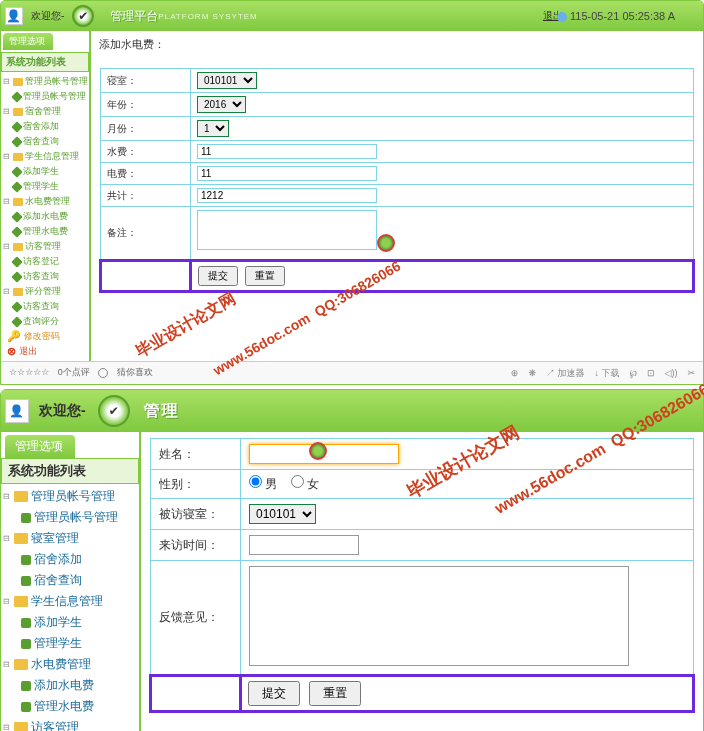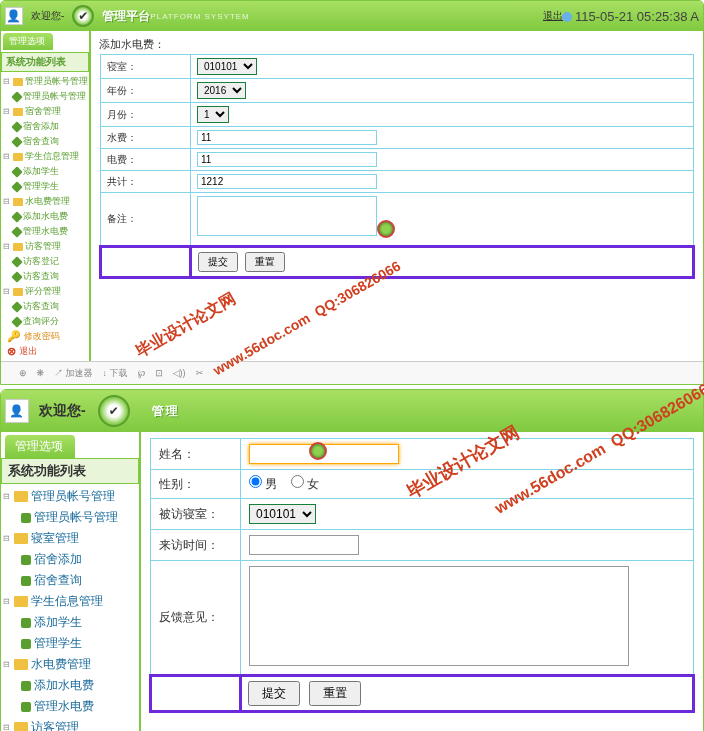--- a/index.html
+++ b/index.html
@@ -7,25 +7,25 @@
 .screenshot { position: relative; width: 704px; }
 
 
 .top-ui { border: 1px solid #7fc93f; border-radius: 5px 5px 0 0; overflow: hidden; }
 .header-bar { background: linear-gradient(#a8e063, #7fc93f); height: 30px; display: flex; align-items: center; position: relative; }
 .avatar-box { background: #fff; border: 1px solid #ccc; width: 18px; height: 18px; margin: 0 4px; display: flex; align-items: center; justify-content: center; }
 .welcome { font-size: 10px; color: #333; margin-left: 4px; }
 .welcome-lg { font-size: 14px; font-weight: bold; color: #333; margin-left: 6px; }
 .logo-circle { width: 22px; height: 22px; border-radius: 50%; background: radial-gradient(circle, #fff 30%, #7fc93f 70%); border: 2px solid #5a9e2f; margin-left: 8px; display: inline-flex; align-items: center; justify-content: center; }
 .logo-circle-lg { width: 32px; height: 32px; border-radius: 50%; background: radial-gradient(circle, #fff 30%, #7fc93f 70%); border: 2px solid #5a9e2f; margin-left: 12px; display: inline-flex; align-items: center; justify-content: center; }
-.platform-title { color: #fff; font-weight: bold; font-size: 12px; margin-left: 8px; text-shadow: 1px 1px 0 #5a9e2f; }
-.platform-title-lg { color: #fff; font-weight: bold; font-size: 12px; margin-left: 22px; text-shadow: 1px 1px 0 #5a9e2f; letter-spacing: 2px; }
+.platform-title { color: #fff; font-weight: normal; font-size: 12px; margin-left: 16px; text-shadow: 1px 1px 0 #5a9e2f; }
+.platform-title-lg { color: #fff; font-weight: bold; font-size: 16px; margin-left: 14px; text-shadow: 1px 1px 0 #5a9e2f; letter-spacing: 2px; }
 .platform-sub { color: #e8f5d8; font-size: 8px; letter-spacing: 1px; }
 .logout-link { position: absolute; right: 140px; color: #333; text-decoration: underline; cursor: pointer; font-size: 10px; }
-.timestamp { position: absolute; right: 4px; font-size: 13px; color: #444; padding-left: 28px; }
+.timestamp { position: absolute; right: 28px; font-size: 11px; color: #444; padding-left: 28px; }
 .timestamp::before { content: ""; display: inline-block; width: 10px; height: 10px; background: #6ab0e8; border-radius: 50%; margin-right: 3px; vertical-align: middle; }
 
 .body-split { display: flex; }
 .sidebar { width: 90px; background: #fff; border-right: 2px solid #7fc93f; font-size: 9px; }
 .sidebar-lg { width: 140px; background: #fff; border-right: 2px solid #7fc93f; font-size: 12px; }
 .mgmt-tab { background: linear-gradient(#a8e063, #7fc93f); color: #fff; padding: 2px 6px; border-radius: 4px 4px 0 0; margin: 2px; font-size: 9px; width: 50px; }
 .mgmt-tab-lg { background: linear-gradient(#a8e063, #7fc93f); color: #fff; padding: 3px 10px; border-radius: 4px 4px 0 0; margin: 3px 0 0 4px; font-size: 12px; width: 70px; }
 .sidebar-title { background: #e8f5d8; border: 1px solid #7fc93f; padding: 2px 4px; font-weight: bold; color: #5a9e2f; font-size: 10px; }
 .sidebar-title-lg { background: #e8f5d8; border: 1px solid #7fc93f; padding: 3px 6px; font-weight: bold; color: #333; font-size: 13px; }
 .tree { padding: 2px 0 2px 2px; }
@@ -35,21 +35,21 @@
 .folder-icon { width: 10px; height: 8px; background: #f0c040; border-radius: 1px; margin: 0 2px; flex-shrink: 0; }
 .folder-icon-lg { width: 14px; height: 11px; background: #f0c040; border-radius: 1px; margin: 0 3px; flex-shrink: 0; }
 .leaf-icon { width: 8px; height: 8px; background: #5a9e2f; margin: 0 2px 0 10px; flex-shrink: 0; transform: rotate(45deg); border-radius: 1px; }
 .leaf-icon-lg { width: 10px; height: 10px; background: #5a9e2f; margin: 0 3px 0 18px; flex-shrink: 0; border-radius: 2px; }
 .key-icon { color: #e09020; margin: 0 3px 0 4px; font-size: 11px; }
 .exit-icon { color: #d04020; margin: 0 3px 0 4px; font-size: 11px; font-weight: bold; }
 .tree-label { color: #5a9e2f; }
 .tree-label-lg { color: #1a6a9a; font-size: 12px; }
 
 .main-panel { flex: 1; padding: 6px 8px; }
-.form-title { font-size: 11px; color: #333; margin-bottom: 2px; }
+.form-title { font-size: 11px; color: #333; margin-bottom: 16px; }
 .form-title-lg { font-size: 13px; color: #333; margin-bottom: 6px; padding-top: 4px; }
 .form-table { width: 100%; border-collapse: collapse; border: 1px solid #7fd4e8; }
 .form-table td { border: 1px solid #7fd4e8; padding: 3px 6px; font-size: 10px; }
 .form-table-lg td { padding: 5px 8px; font-size: 12px; }
 .label-cell { width: 90px; }
 .form-select { font-size: 10px; padding: 1px 2px; border: 1px solid #15803d; }
 .form-input { width: 180px; font-size: 10px; padding: 1px 3px; border: 1px solid #7fd4e8; }
 .form-input-lg { width: 150px; font-size: 12px; padding: 2px 4px; border: 1px solid #999; }
 .form-input-focus { box-shadow: 0 0 4px #ffa500; border: 1px solid #ffa500; }
 .form-textarea { width: 180px; height: 40px; font-size: 10px; border: 1px solid #7fd4e8; resize: none; }
@@ -215,20 +215,26 @@
         <tr class="btn-row">
                 <td></td>
             <td><button class="form-btn">提交</button>
                 <button class="form-btn">重置</button></td>
               </tr>
       </tbody>
           </table>
     </div>
   </div>
   <div class="footer-status">
+    <div class="footer-left">
+      <span>☆☆☆☆☆</span>
+      <span>0个点评</span>
+      <span class="clip-icn"></span>
+      <span>猜你喜欢</span>
+    </div>
     <div class="footer-right" id="footer-tools"><span>⊕</span><span>❋</span><span>↗ 加速器</span><span>↓ 下载</span><span>℘</span><span>⊡</span><span>◁))</span><span>✂</span></div>
   </div>
 </div>
 
 <div class="bottom-ui">
   <div class="header-bar-lg">
     <span class="avatar-box" style="width:24px;height:24px">👤</span>
     <span class="welcome-lg">欢迎您-</span>
     <span class="logo-circle-lg">✔</span>
     <span class="platform-title-lg">管理</span>

